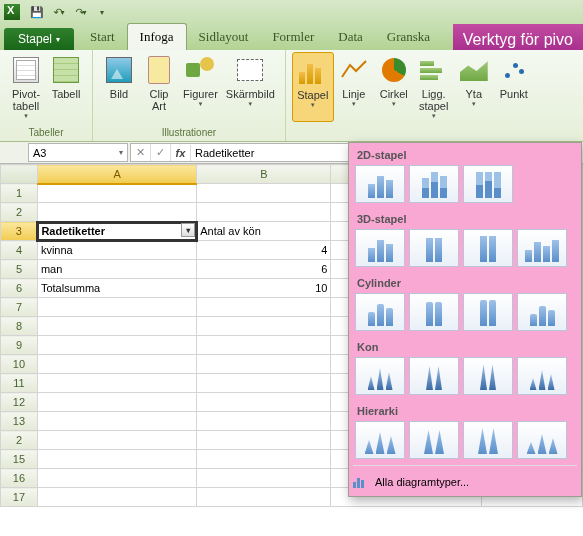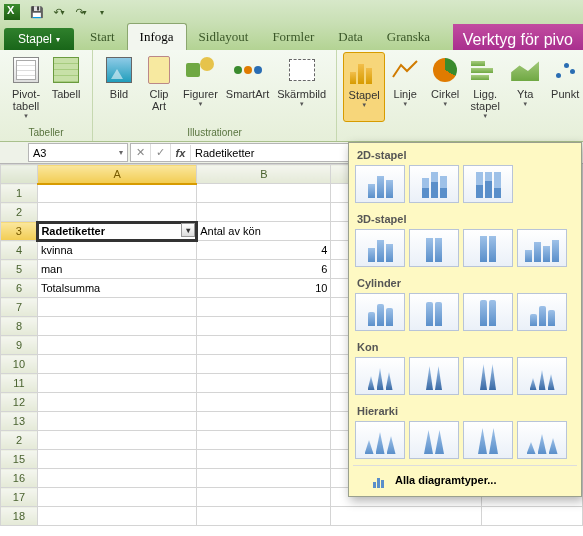--- a/index.html
+++ b/index.html
@@ -78,30 +78,30 @@
   table.grid td { padding:0 3px; background:#fff; text-align:left;}
   table.grid td.num { text-align:right; }
   .col-A{width:95px;} .col-B{width:80px;} .col-C{width:90px;} .col-D{width:60px;}
   th.colA-sel { background:linear-gradient(#fbe79e,#f2cc52)!important; color:#7a5c00!important; border-bottom:2px solid #d79b00!important;}
   th.row3-sel { background:linear-gradient(#fbe79e,#f2cc52)!important; color:#7a5c00!important; border-right:2px solid #d79b00!important;}
   td.active { outline:3px solid #333; outline-offset:-2px; font-weight:bold; position:relative; background:#fff;}
   .filter-btn { position:absolute; right:1px; top:1px; width:14px;height:14px; border:1px solid #999; background:linear-gradient(#fff,#ddd); font-size:8px; display:flex; align-items:center; justify-content:center; color:#333;}
   td.bold { font-weight:normal; }
 
   
-  .chart-menu { position:absolute; left:348px; top:142px; width:234px; background:#fef9c3; border:1px solid #9aa08e; box-shadow:2px 4px 10px rgba(0,0,0,.3); z-index:50; padding-bottom:2px;}
+  .chart-menu { position:absolute; left:348px; top:142px; width:234px; background:#f9a8d4; border:1px solid #9aa08e; box-shadow:2px 4px 10px rgba(0,0,0,.3); z-index:50; padding-bottom:2px;}
   .chart-menu .sec-title { font-size:11px; color:#555; padding:6px 8px 4px; font-weight:bold;}
   .chart-menu .thumbs { display:flex; flex-wrap:wrap; padding:0 6px 4px; gap:4px;}
   .thumb { width:50px; height:38px; border:1px solid #b8c4d8; background:linear-gradient(#fff,#eaf0f8); display:flex; align-items:flex-end; justify-content:center; gap:2px; padding-bottom:4px; cursor:pointer;}
   .thumb .b{width:7px; background:linear-gradient(#9ec1e8,#5a8fca);}
   .thumb.cone .b, .thumb.cyl .b{border-radius:2px 2px 0 0;}
   .thumb.cone .b{clip-path:polygon(50% 0,100% 100%,0 100%); background:linear-gradient(#9ec1e8,#3a6aa5);}
   .thumb.hier .b{clip-path:polygon(50% 0,100% 100%,0 100%); width:9px;}
   .chart-menu .sep { height:1px; background:#ddd; margin:2px 4px;}
-  .chart-menu .all { display:flex; align-items:flex-start; padding:6px 24px; font-size:11px; cursor:pointer;font-weight:bold;}
+  .chart-menu .all { display:flex; align-items:flex-end; padding:6px 4px; font-size:11px; cursor:pointer;}
   .chart-menu .all .mini{ width:16px;height:14px; margin-right:6px; display:flex; align-items:flex-end; gap:1px;}
   .chart-menu .all .mini span{width:3px; background:#5a8fca;}
   .chart-menu .all .mini span:nth-child(1){height:6px;} .chart-menu .all .mini span:nth-child(2){height:10px;} .chart-menu .all .mini span:nth-child(3){height:8px;}
 </style>
 </head>
 <body>
 
 <div class="qat">
   <div class="excel-ico"></div>
   <div class="qbtn">
@@ -174,30 +174,20 @@
         </div>
       <div class="rbtn">
           <div class="ico">
             <div class="ico-shapes"></div>
           </div>
           <div class="lbl">Figurer</div>
           <div class="dd">▾</div>
         </div>
       <div class="rbtn">
           <div class="ico">
-            <div class="ico-smart">
-              <span></span>
-              <span></span>
-              <span></span>
-            </div>
-          </div>
-          <div class="lbl">SmartArt</div>
-        </div>
-      <div class="rbtn">
-          <div class="ico">
             <div class="ico-screen"></div>
           </div>
           <div class="lbl">Skärmbild</div>
           <div class="dd">▾</div>
         </div>
     </div>
     <div class="grplabel">Illustrationer</div>
   </div>
 
   <div class="rgroup" style="border-right:none">
@@ -409,27 +399,20 @@
           <td></td>
           <td></td>
         </tr>
     <tr>
           <th>17</th>
           <td></td>
           <td></td>
           <td></td>
           <td></td>
         </tr>
-    <tr>
-          <th>18</th>
-          <td></td>
-          <td></td>
-          <td></td>
-          <td></td>
-        </tr>
   </tbody>
 </table>
 </div>
 
 <div class="chart-menu">
   <div class="sec-title">2D-stapel</div>
   <div class="thumbs">
     <div class="thumb">
         <span class="b" style="height:14px"></span>
         <span class="b" style="height:22px"></span>

